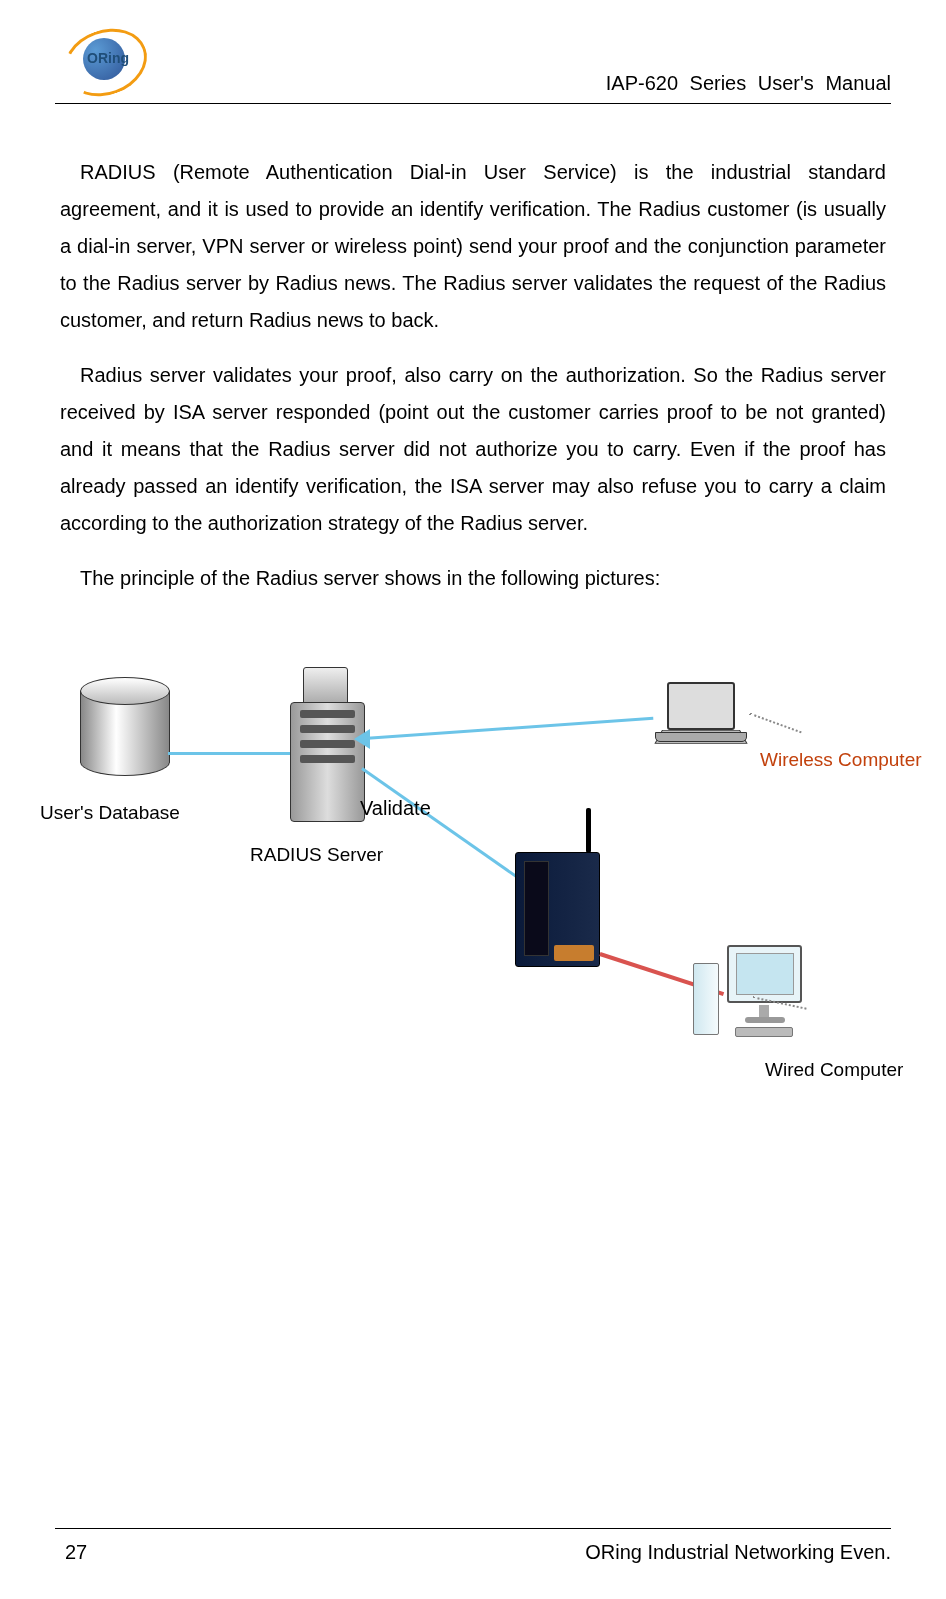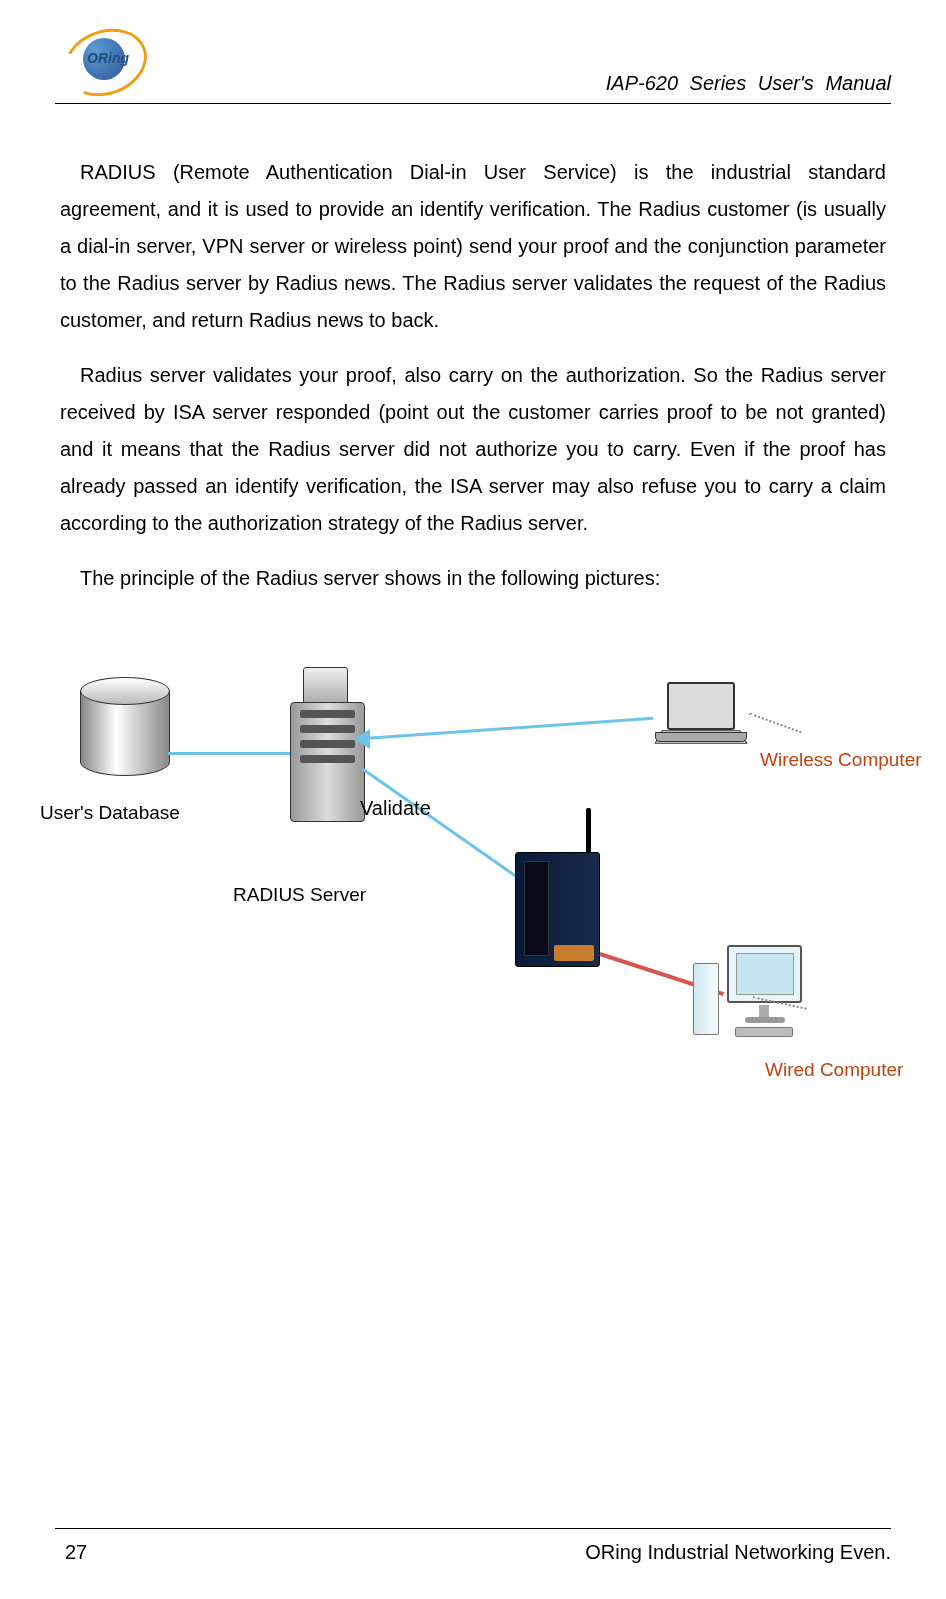--- a/index.html
+++ b/index.html
@@ -15,21 +15,20 @@
       position: relative;
       padding: 30px 55px 40px 55px;
     }
     .header {
       display: flex;
       justify-content: space-between;
       align-items: flex-end;
       border-bottom: 1.5px solid #000;
       padding-bottom: 8px;
       margin-bottom: 50px;
-      font-style: italic;
     }
     .logo {
       width: 100px;
       height: 65px;
       position: relative;
       display: flex;
       align-items: center;
       justify-content: center;
     }
     .logo-ring {
@@ -149,26 +148,25 @@
     }
     .server-slot {
       width: 55px;
       height: 8px;
       background: #555;
       margin: 7px auto 0;
       border-radius: 2px;
     }
     .server-label {
       position: absolute;
-      left: 173px;
+      left: 190px;
       top: 180px;
       font-size: 19px;
       color: #000;
       white-space: nowrap;
-      margin-top: 40px;
     }
     .line-db-server {
       position: absolute;
       left: 108px;
       top: 95px;
       width: 122px;
       height: 3px;
       background: #6cc4e8;
     }
     .line-server-laptop {
@@ -377,21 +375,21 @@
       border-radius: 2px;
       position: absolute;
       left: 20px;
       top: 82px;
     }
     .desktop-label {
       position: absolute;
       left: 705px;
       top: 395px;
       font-size: 19px;
-      color: #c2410c;
+      color: #000000;
       white-space: nowrap;
     }
     .footer {
       position: absolute;
       bottom: 35px;
       left: 55px;
       right: 55px;
       display: flex;
       justify-content: space-between;
       border-top: 1.5px solid #000;

